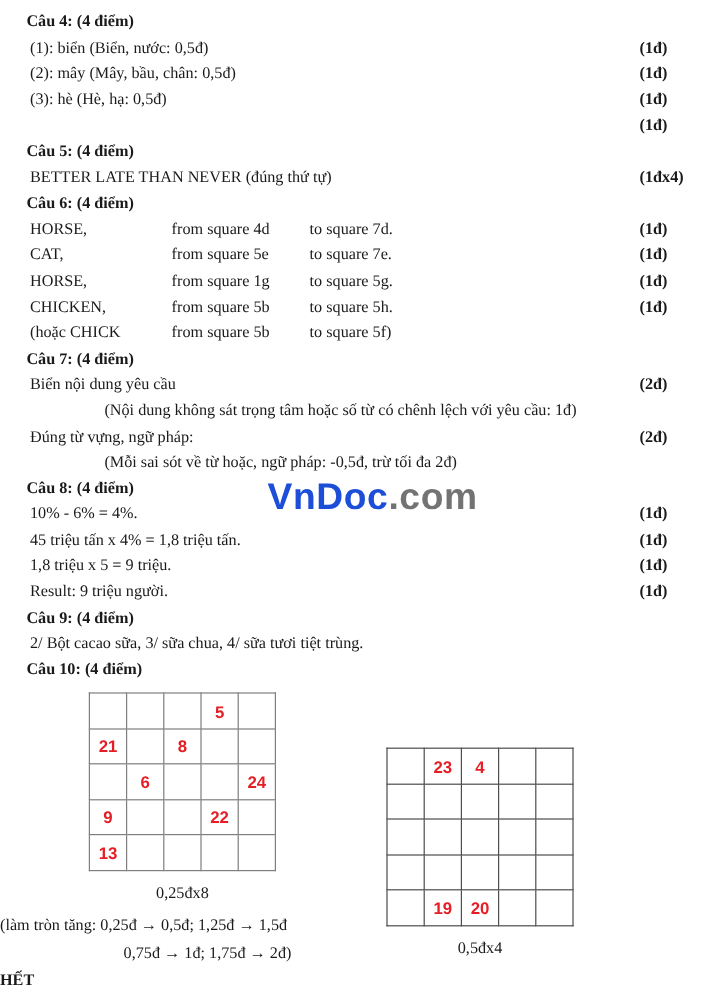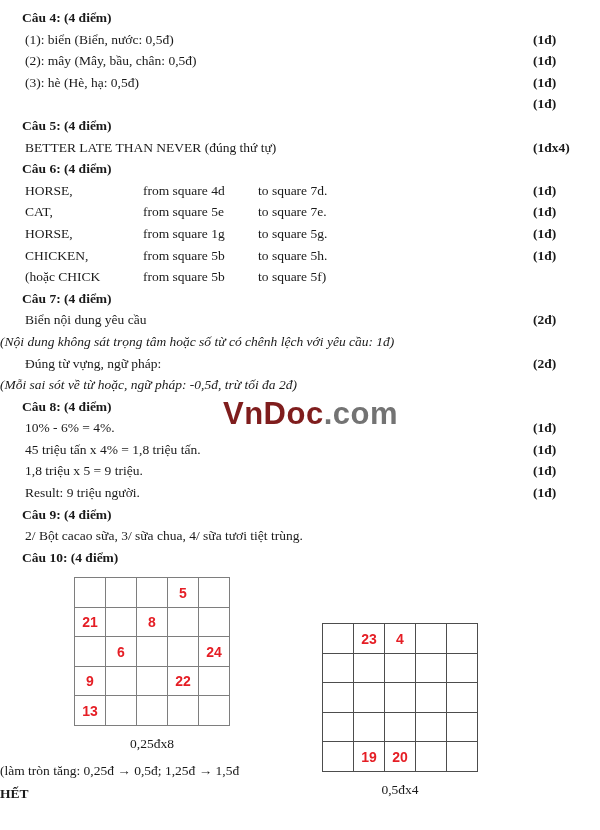--- a/index.html
+++ b/index.html
@@ -4,30 +4,30 @@
 <style>
   html,body{margin:0;padding:0;}
   .page{
     width:600px;height:830px;position:relative;background:#ffffff;overflow:hidden;
     font-family:"Liberation Serif",serif;font-size:13.5px;color:#1a1a1a;
   }
   .content{padding-top:7px;position:relative;z-index:2;}
   .ln{height:21.6px;line-height:21.6px;position:relative;white-space:nowrap;}
   .hd{font-weight:bold;padding-left:22px;}
   .it{padding-left:25px;}
-  .ind2{font-style:italic;}
+  .ind2{padding-left:87px;}
   .pts{position:absolute;left:533px;top:0;font-weight:bold;}
   .c1{display:inline-block;width:118px;}
   .c2{display:inline-block;width:115px;}
   .wm{
     position:absolute;left:223px;top:396px;z-index:1;
     font-family:"Liberation Sans",sans-serif;font-weight:bold;font-size:31px;
     letter-spacing:0.5px;line-height:36px;white-space:nowrap;
   }
-  .wm-a{color:#7f1d1d;}
+  .wm-a{color:#1d4ed8;}
   .wm-b{color:#737373;}
   .grids{position:relative;height:187px;z-index:2;}
   .gblock{position:absolute;text-align:center;}
   .gblock-left{left:72px;top:9px;width:160px;}
   .gblock-right{left:321px;top:11px;width:158px;margin-top:44px;}
   table.grid{border-collapse:collapse;margin:0 auto;}
   table.grid td{
     width:30px;height:28.5px;padding:0;text-align:center;vertical-align:middle;
     font-family:"Liberation Sans",sans-serif;font-weight:bold;font-size:14px;color:#e51e25;
   }
@@ -165,16 +165,17 @@
               <td></td>
             </tr>
       </tbody>
         </table>
       <div class="glabel">0,5đx4</div>
     </div>
   </div>
 
   <div class="footer">
     <div class="lnf foot1">(làm tròn tăng: 0,25đ → 0,5đ; 1,25đ → 1,5đ</div>
+    <div class="lnf foot2">0,75đ → 1đ; 1,75đ → 2đ)</div>
     <div class="lnf end">HẾT</div>
   </div>
 
 </div>
 
 </body></html>

